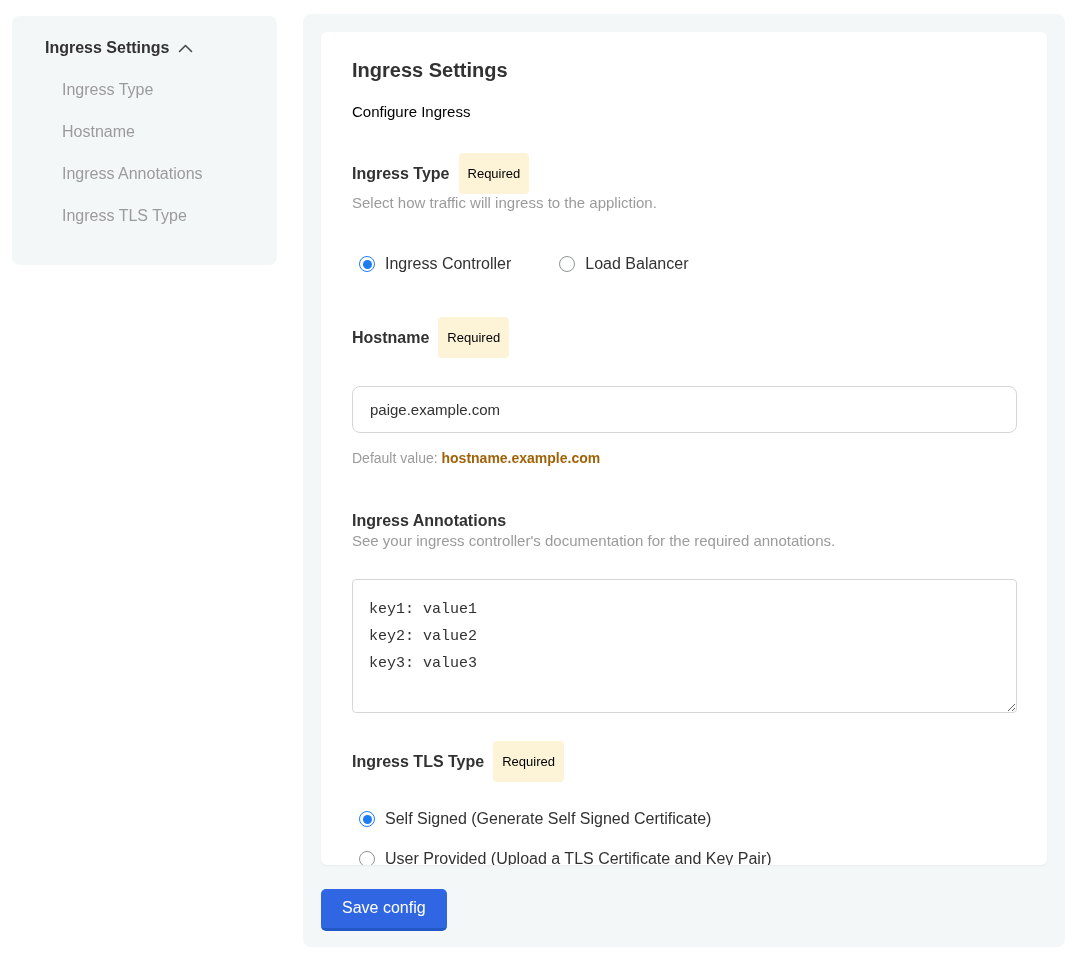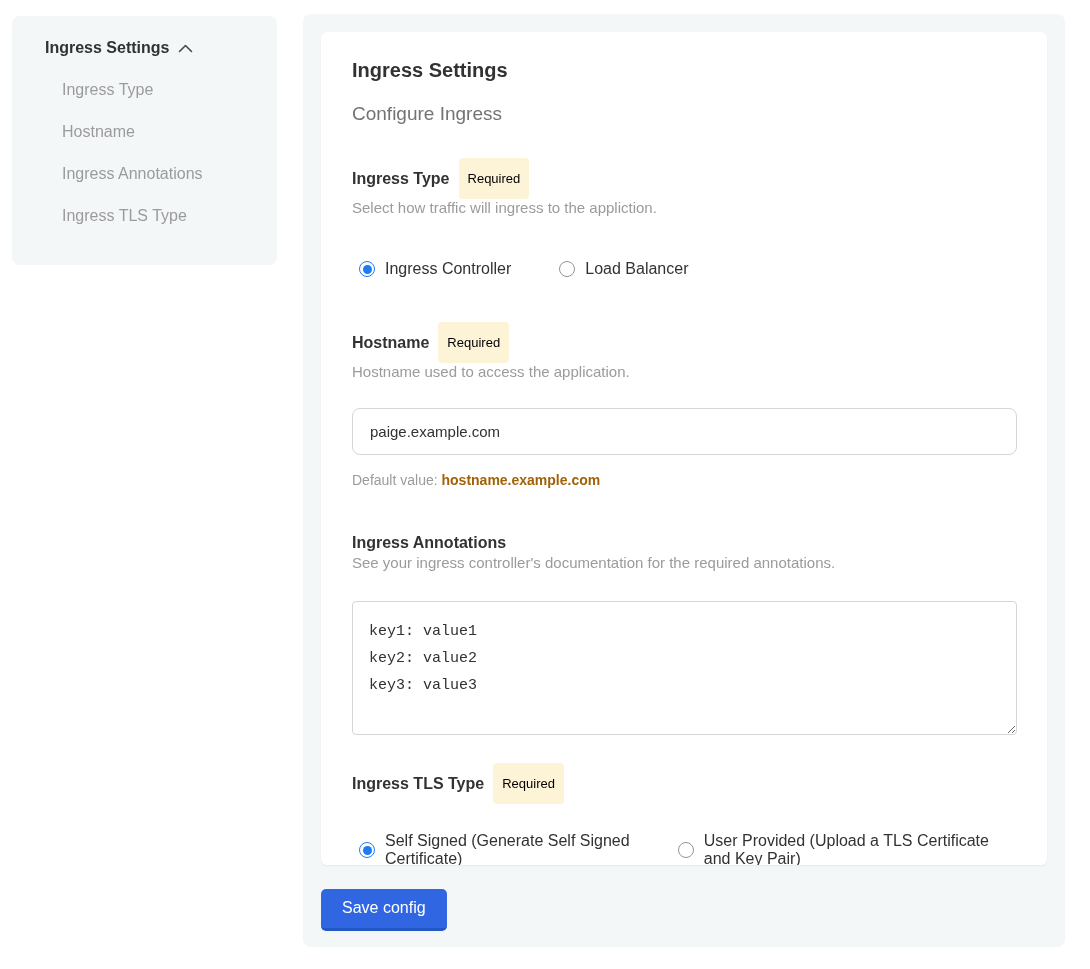--- a/index.html
+++ b/index.html
@@ -47,40 +47,40 @@
   }
   .card {
     background: #ffffff;
     border-radius: 6px;
     height: 833px;
     padding: 27px 30px 0 31px;
     box-shadow: 0 1px 2px rgba(0,0,0,0.05);
     overflow: hidden;
   }
   .card-title { font-size: 20px; font-weight: bold; color: #323232; }
-  .card-subtitle { margin-top: 21px; font-size: 19px; color: #737373; }
+  .card-subtitle { margin-top: 21px; font-size: 15px; color: #000000; }
   .field { margin-top: 33px; }
   .field.hostname { margin-top: 44px; }
   .field.annotations { margin-top: 44px; }
   .field.tls { margin-top: 28px; }
   .field-label-row { display: flex; align-items: center; }
   .field-label { font-size: 16px; font-weight: bold; color: #323232; line-height: 22px; }
   .badge {
     margin-left: 9px;
     background: #fdf3d7;
     color: #000000;
     font-size: 13px;
     padding: 12px 9px;
     border-radius: 4px;
     line-height: 17px;
   }
   .help { margin-top: 0; font-size: 15px; color: #9b9b9b; }
   
   .radio-row { display: flex; gap: 41px; margin-top: 44px; }
-  .radio-col { display: flex; flex-direction: row; gap: 22px; margin-top: 28px; }
+  .radio-col { display: flex; flex-direction: column; gap: 22px; margin-top: 28px; }
   .radio-option { display: flex; align-items: center; cursor: pointer; margin-left: 7px; }
   .radio {
     width: 16px; height: 16px;
     border: 1px solid #8f9697;
     border-radius: 50%;
     background: #ffffff;
     display: inline-flex; align-items: center; justify-content: center;
     flex: 0 0 auto;
   }
   .radio.checked { border-color: #1e7cf2; }
@@ -176,21 +176,20 @@
           <span class="radio-label">Load Balancer</span>
         </label>
       </div>
     </div>
 
     <div class="field hostname">
       <div class="field-label-row">
         <span class="field-label">Hostname</span>
         <span class="badge">Required</span>
       </div>
-      <p class="help">Hostname used to access the application.</p>
       <input class="text-input" type="text" value="paige.example.com" style="">
       <p class="default-line"><span>Default value: </span><span class="default-value">hostname.example.com</span></p>
     </div>
 
     <div class="field annotations">
       <div class="field-label-row">
         <span class="field-label">Ingress Annotations</span>
       </div>
       <p class="help">See your ingress controller's documentation for the required annotations.</p>
       <textarea class="annotations-textarea" spellcheck="false" style="">key1: value1

